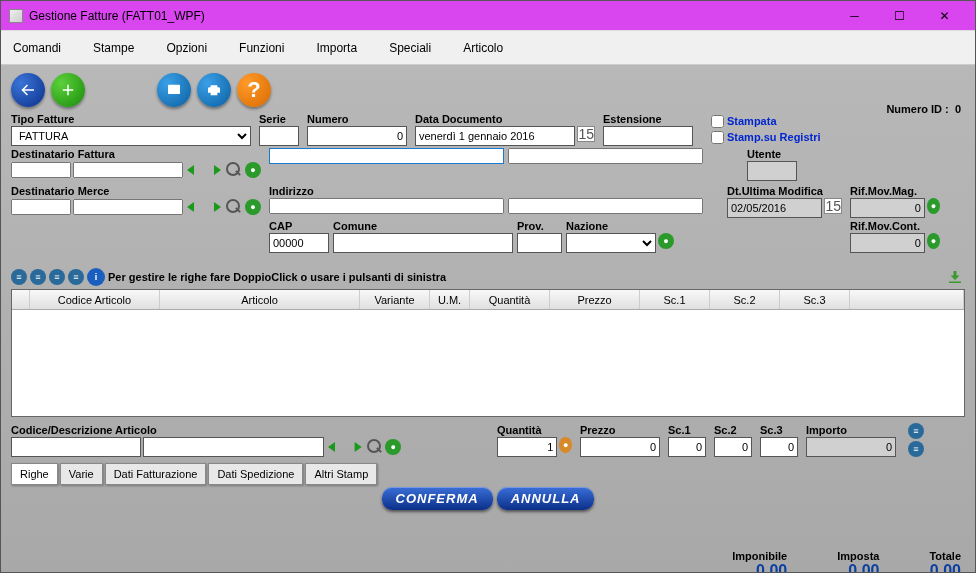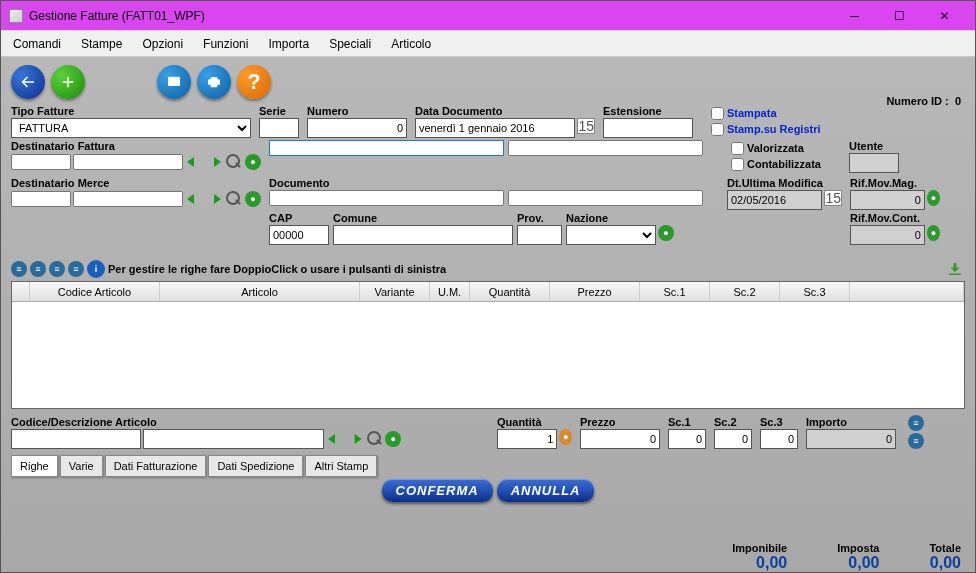--- a/index.html
+++ b/index.html
@@ -1,21 +1,21 @@
 <!DOCTYPE html>
 <html><head>
 <meta charset="utf-8">
 <style>
 *{box-sizing:border-box;margin:0;padding:0;font-family:"Segoe UI",Tahoma,sans-serif;font-size:11px}
 body{background:#fff;width:976px;height:573px;overflow:hidden;border:1px solid #555}
 .titlebar{height:30px;background:#d946ef;border-bottom:1px solid #ddd;display:flex;align-items:center;padding:0 8px}
 .titlebar .app-icon{width:14px;height:14px;border:1px solid #888;margin-right:6px;background:linear-gradient(135deg,#eee,#ccc)}
 .titlebar .title{flex:1;font-size:12px}
 .titlebar .win-btn{width:45px;height:28px;display:flex;align-items:center;justify-content:center;font-size:12px;font-family:sans-serif}
-.menubar{height:26px;background:#f0f0f0;border-bottom:1px solid #ccc;display:flex;align-items:center;padding:0 4px;gap:4px}
+.menubar{height:34px;background:#f0f0f0;border-bottom:1px solid #ccc;display:flex;align-items:center;padding:0 4px;gap:16px}
 .menubar span{padding:2px 8px;font-size:12px}
 .content{background:linear-gradient(180deg,#b8b8b8,#a8a8a8);height:calc(573px - 30px - 22px);padding:4px 10px;position:relative}
 .toolbar{display:flex;align-items:center;gap:6px;height:42px}
 .tb-btn{width:34px;height:34px;border-radius:50%;display:flex;align-items:center;justify-content:center;box-shadow:0 2px 3px rgba(0,0,0,.4)}
 .tb-back{background:radial-gradient(circle at 30% 30%,#3a75d8,#0b2f8a)}
 .tb-add{background:radial-gradient(circle at 30% 30%,#5bd13a,#1a8a0b)}
 .tb-blue{background:radial-gradient(circle at 30% 30%,#3aa0e8,#0b5fa0)}
 .tb-print{background:radial-gradient(circle at 30% 30%,#3aa0e8,#0b5fa0)}
 .tb-help{background:radial-gradient(circle at 30% 30%,#ff9a2a,#d86a00)}
 .tb-btn svg{fill:#fff}
@@ -157,50 +157,40 @@
         <span class="lens"></span>
         <span class="icon-mini icon-green">●</span>
       </div>
     </div>
     <div style="width:450px">
       <div style="display:flex;gap:4px">
         <input style="width: 235px; border: 1px solid rgb(26, 122, 208);">
         <input style="width: 195px;">
       </div>
     </div>
-    <div style="margin-left:4px">
-      <div class="mini-check">
-          <input type="checkbox" style="">
-          <label>Valorizzata</label>
-        </div>
-      <div class="mini-check">
-          <input type="checkbox" style="">
-          <label>Contabilizzata</label>
-        </div>
-    </div>
     <div class="field" style="width:50px;margin-left:20px">
       <span class="lbl">Utente</span>
       <input class="gray-input" readonly="" style="">
     </div>
   </div>
 
   <div class="row" style="margin-top:4px">
     <div style="width:250px">
       <span class="lbl">Destinatario Merce</span>
       <div style="display:flex;gap:2px;align-items:center">
         <input style="width: 60px;">
         <input style="width: 110px;">
         <span class="arrow-green"></span>
         <span class="arrow-green" style="transform:scaleX(-1)"></span>
         <span class="lens"></span>
         <span class="icon-mini icon-green">●</span>
       </div>
     </div>
     <div style="width:450px">
-      <span class="lbl">Documento</span>
+      <span class="lbl">Indirizzo</span>
       <div style="display:flex;gap:4px">
         <input style="width: 235px;">
         <input style="width: 195px;">
       </div>
     </div>
     <div class="field" style="width:115px">
       <span class="lbl">Dt.Ultima Modifica</span>
       <div style="display:flex;gap:2px">
           <input class="gray-input" readonly="" value="02/05/2016" style="">
           <span class="cal-icon">15</span>

